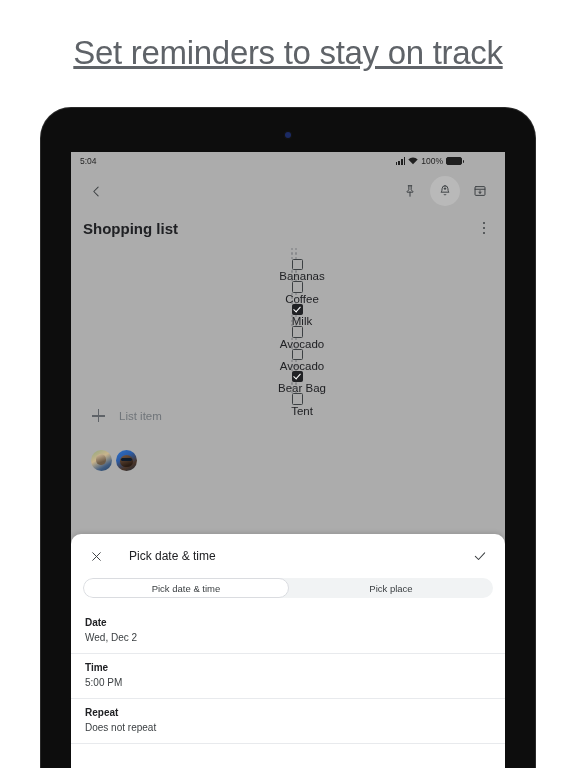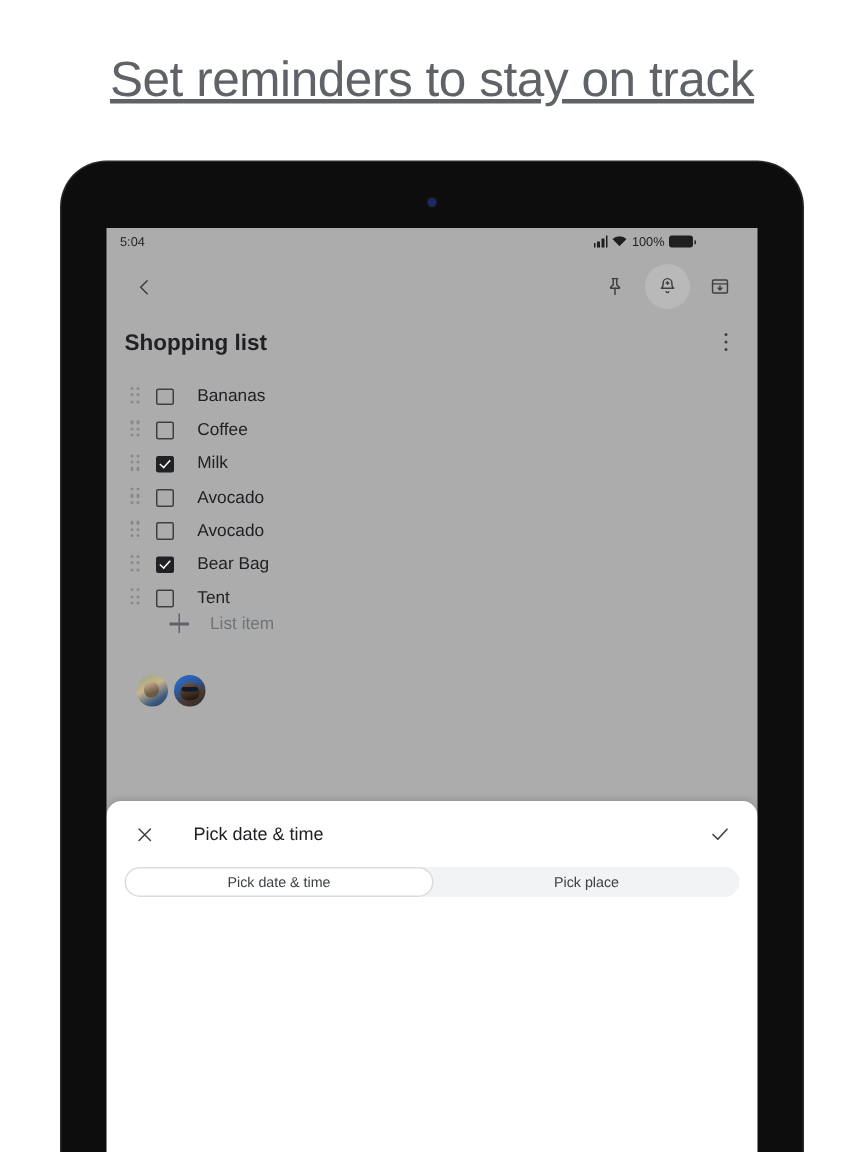--- a/index.html
+++ b/index.html
@@ -166,24 +166,25 @@
   }
 
   .list {
     position: absolute;
     left: 0;
     top: 96px;
     width: 434px;
   }
   .list-row {
     display: flex;
-    align-items: flex-end;
+    align-items: center;
     height: 22.4px;
     padding-left: 12px;
     box-sizing: border-box;
+    flex-direction: column;
   }
   .drag {
     width: 14px;
     height: 14px;
     display: grid;
     grid-template-columns: repeat(2, 2.2px);
     grid-template-rows: repeat(3, 2.2px);
     gap: 2.2px;
     align-content: center;
     justify-content: center;
@@ -217,21 +218,21 @@
   .item-label {
     margin-left: 16px;
     font-size: 11.5px;
     color: #202124;
     white-space: nowrap;
   }
   .add-row {
     display: flex;
     align-items: center;
     height: 22.4px;
-    padding-left: 21px;
+    padding-left: 0;
     box-sizing: border-box;
     cursor: pointer;
   }
   .add-plus {
     width: 14px; height: 14px;
     margin-left: 21px;
     position: relative;
     flex: none;
   }
   .add-plus:before, .add-plus:after {
@@ -533,16 +534,30 @@
               <path d="M4 12.5l5.5 5.5L20 6.5" fill="none" stroke="#3c4043" stroke-width="1.8" stroke-linecap="round" stroke-linejoin="round"></path>
             </svg>
         </div>
       </div>
 
       <div class="segmented">
         <div class="seg selected">Pick date &amp; time</div>
         <div class="seg">Pick place</div>
       </div>
 
+      <div class="rows">
+        <div class="srow">
+          <div class="srow-label">Date</div>
+          <div class="srow-value">Wed, Dec 2</div>
+        </div>
+        <div class="srow">
+          <div class="srow-label">Time</div>
+          <div class="srow-value">5:00 PM</div>
+        </div>
+        <div class="srow">
+          <div class="srow-label">Repeat</div>
+          <div class="srow-value">Does not repeat</div>
+        </div>
+      </div>
     </div>
 
   </div>
 </div>
 
 </body></html>

